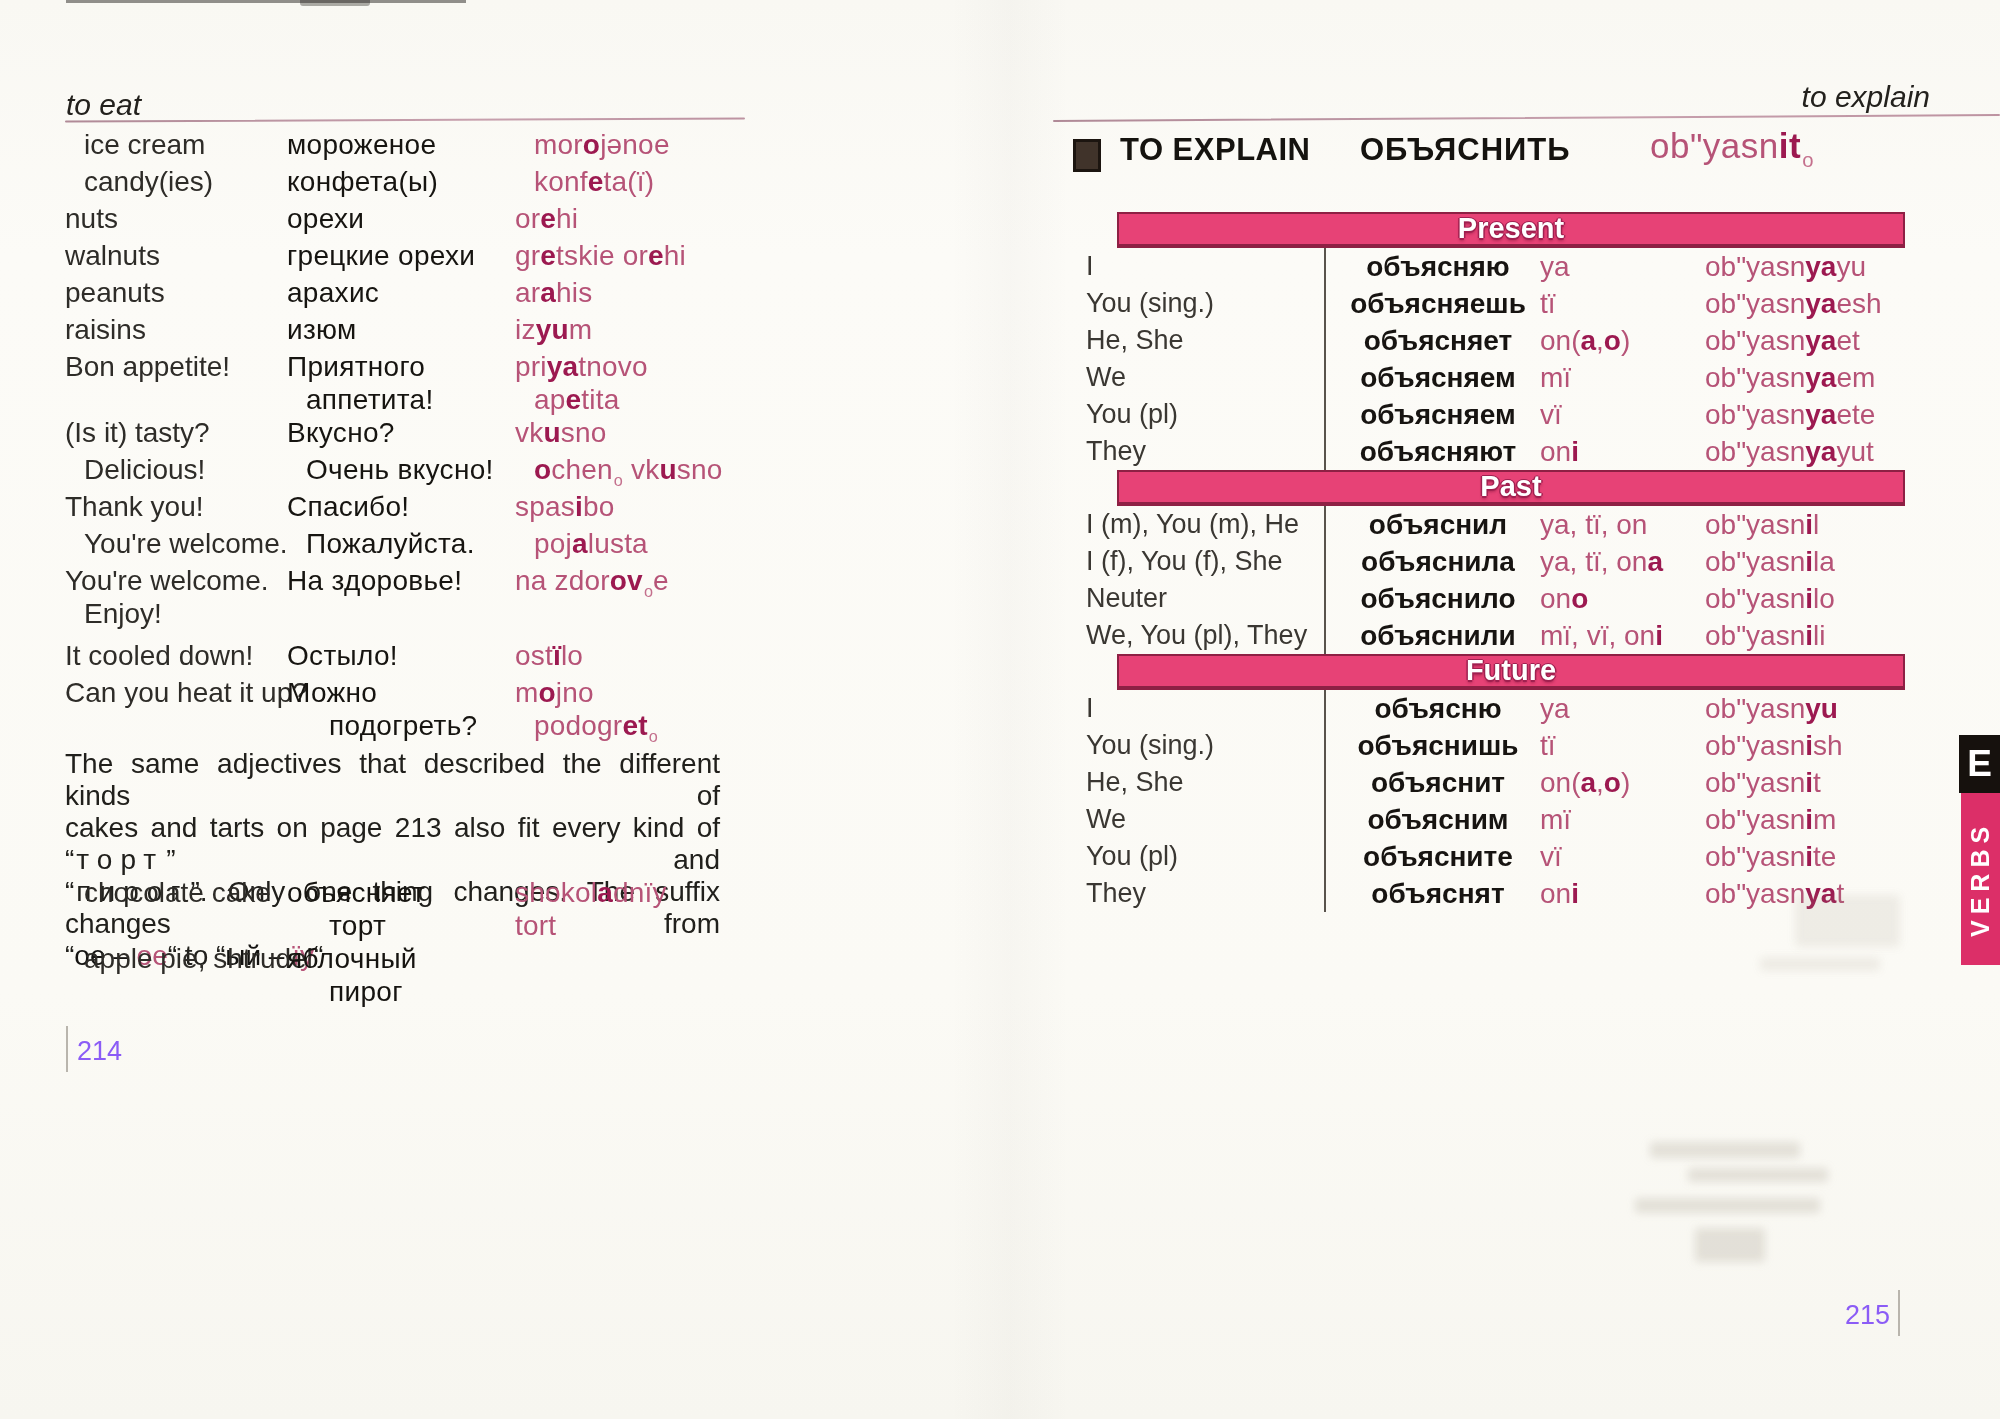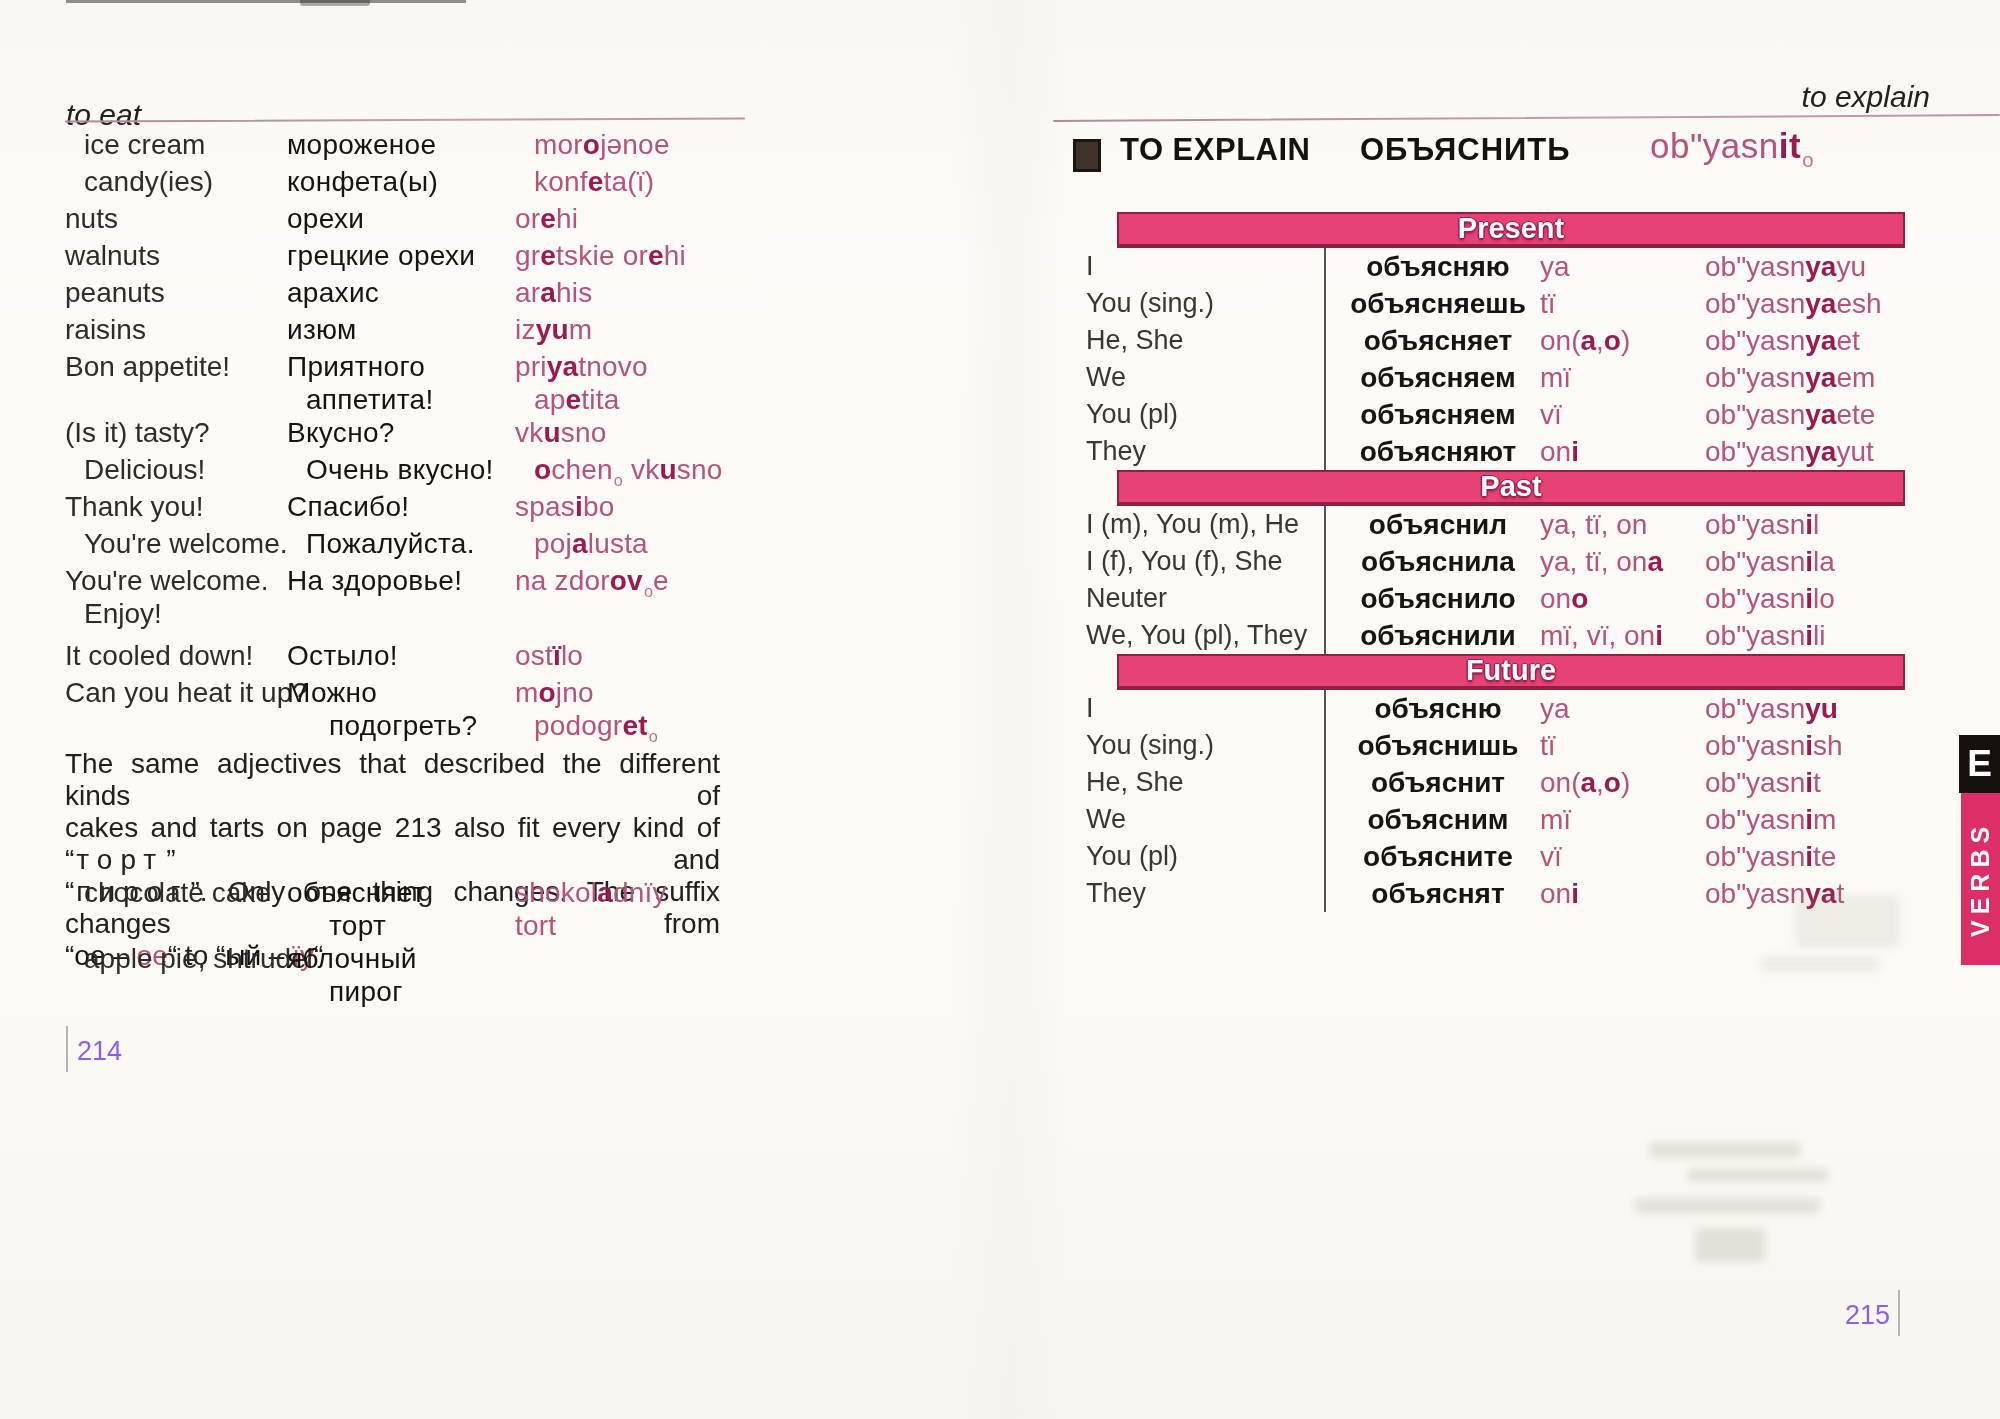--- a/index.html
+++ b/index.html
@@ -69,21 +69,21 @@
     color:#fff;font-size:25px;font-weight:bold;display:flex;align-items:center;justify-content:center;
     writing-mode:vertical-rl;transform:rotate(180deg);letter-spacing:6px;}
 </style>
 </head>
 <body>
 
 <div class="gutter"></div>
 <div class="scan-edge" style="left:66px;top:0;width:400px;height:3px;"></div>
 <div class="scan-edge" style="left:300px;top:0;width:70px;height:6px;border-radius:0 0 3px 3px;opacity:.75;"></div>
 
-<div class="page-header" style="left:66px;top:98px;">to eat</div>
+<div class="page-header" style="left:66px;top:88px;">to eat</div>
 <div class="page-rule" style="left:65px;top:119px;width:680px;transform:rotate(-0.25deg);"></div>
 
 <div id="left-page">
     <div class="vrow">
       <div class="c-en">
         <div class="vline ind1">ice cream</div>
       </div>
       <div class="c-ru">
         <div class="vline">мороженое</div>
       </div>

